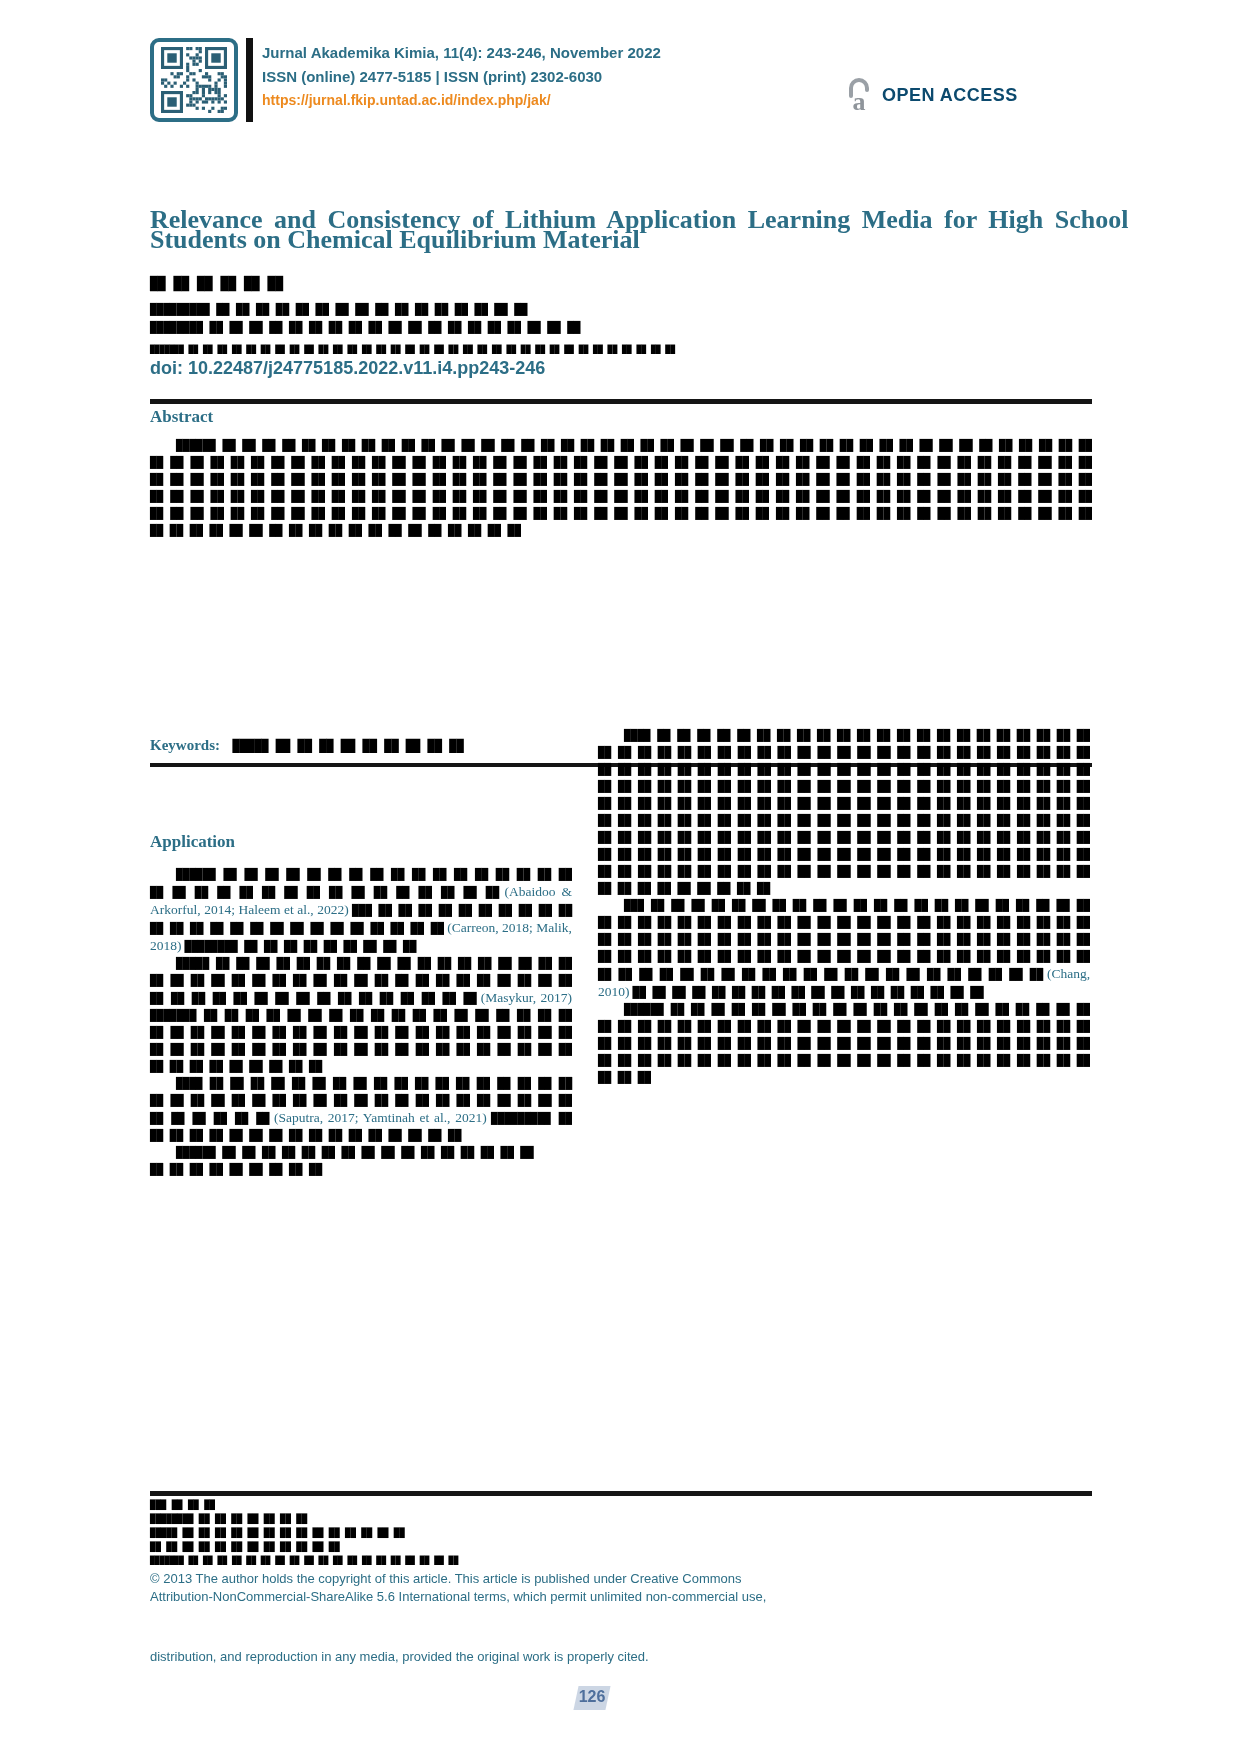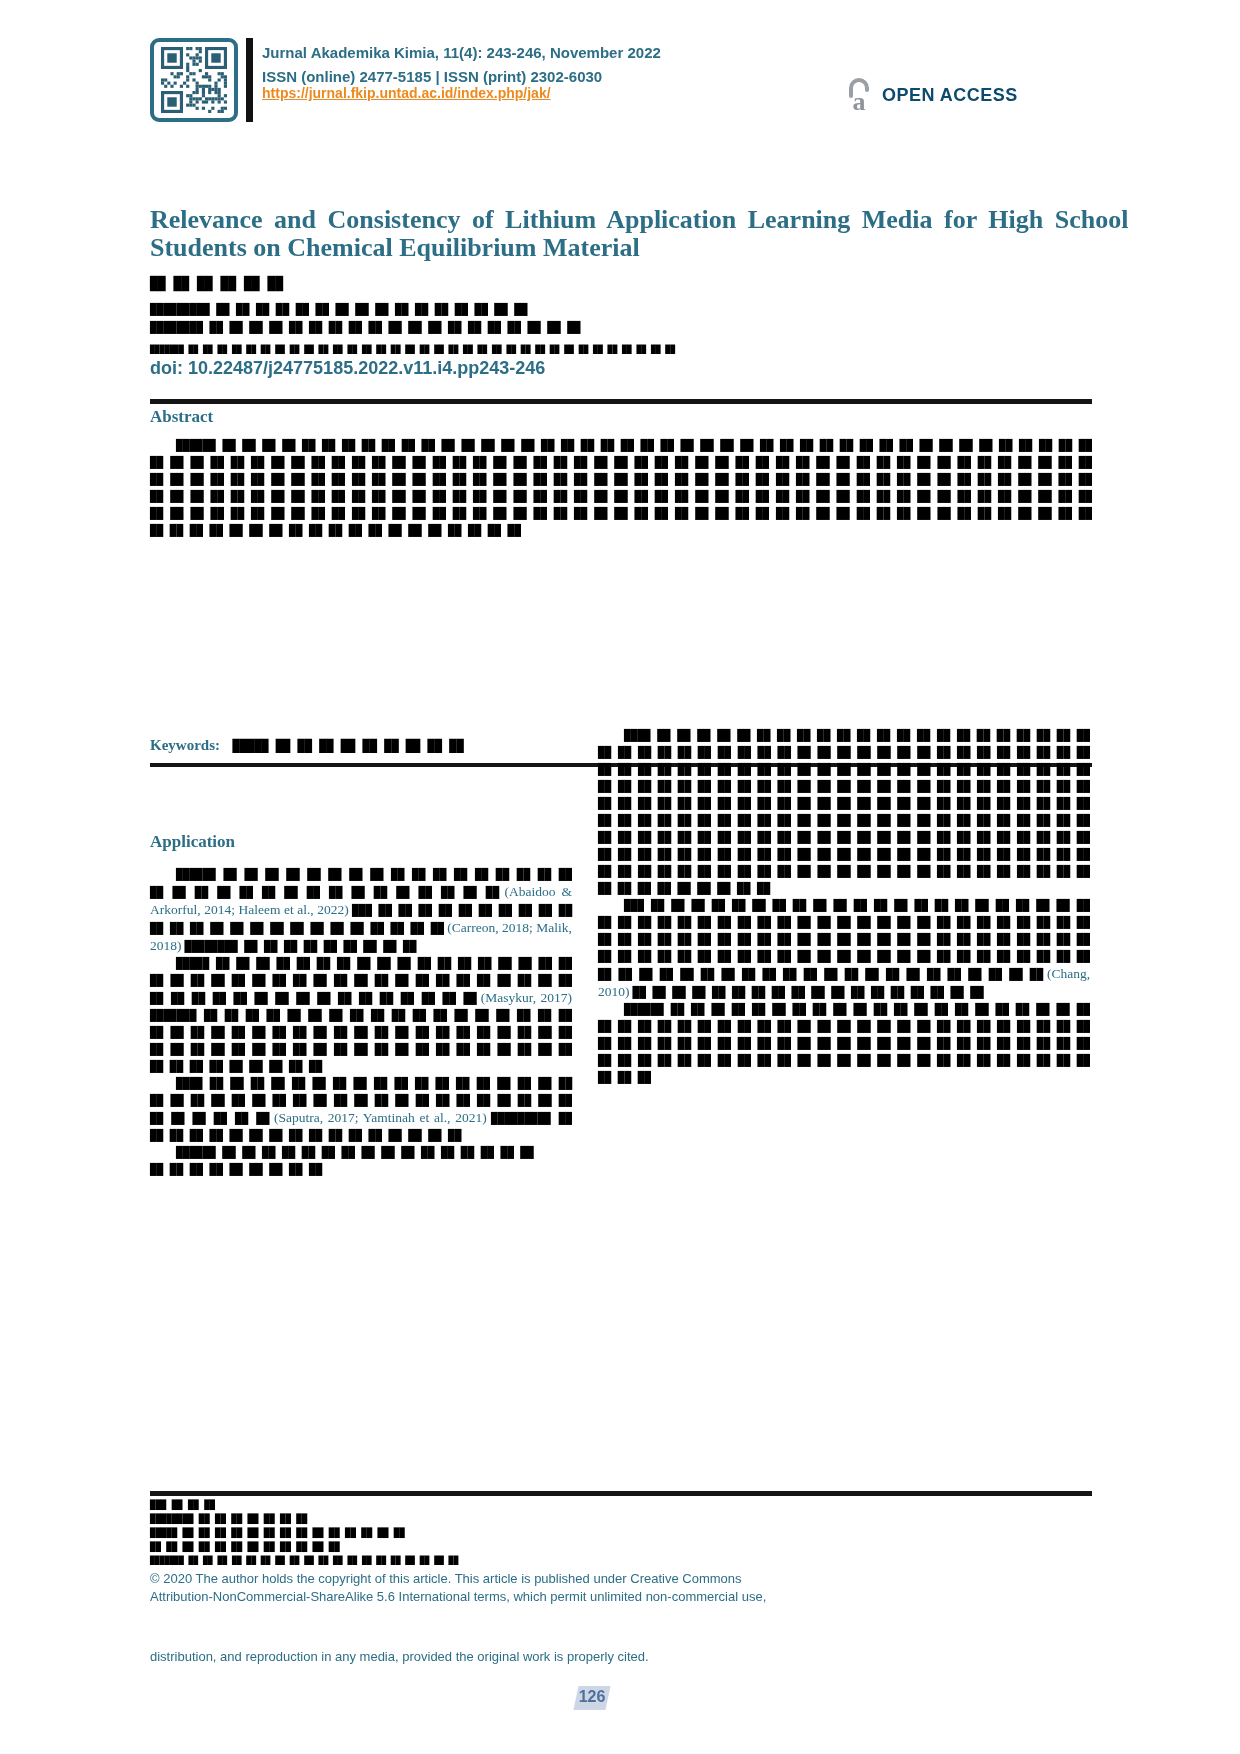--- a/index.html
+++ b/index.html
@@ -5,29 +5,29 @@
   :root{ --accent:#2c6e86; --orange:#ed8a1f; --pgblue:#4e6f9c; }
   *{margin:0;padding:0;box-sizing:border-box;}
   body{width:1240px;height:1754px;background:#fff;position:relative;
        font-family:"Liberation Sans",sans-serif;}
   .abs{position:absolute;}
   
   .qr-frame{left:150px;top:38px;width:88px;height:84px;border:4px solid var(--accent);
             border-radius:9px;padding:5px;background:#fff;}
   .vbar{left:246px;top:38px;width:7px;height:84px;background:#111;}
   .hline{left:262px;font-weight:bold;font-size:15px;color:var(--accent);white-space:nowrap;}
-  .hurl{left:262px;top:85px;font-weight:bold;font-size:14px;color:var(--orange);
-        text-decoration:underline;white-space:nowrap;text-align:right;}
+  .hurl{left:262px;top:92px;font-weight:bold;font-size:14px;color:var(--orange);
+        white-space:nowrap;text-align:right;}
   .oa{left:842px;top:76px;display:flex;align-items:center;gap:6px;}
   .oa-label{font-weight:bold;font-size:18px;color:#0c4a6e;letter-spacing:.5px;}
   
   .title{left:150px;width:944px;color:var(--accent);font-family:"Liberation Serif",serif;
          font-weight:bold;font-size:26px;white-space:nowrap;}
   .t1{top:205px;word-spacing:5px;}
-  .t2{top:233px;}
+  .t2{top:225px;}
   .doi{left:150px;top:358px;font-size:18px;font-weight:600;color:var(--accent);}
   .rule{left:150px;width:942px;background:#151515;}
   .shead{left:150px;font-family:"Liberation Serif",serif;font-weight:bold;font-size:17px;
          color:var(--accent);text-align:center;}
   
   .rx{font-family:"DejaVu Sans Mono",monospace;color:#000;}
   .f8{font-size:8px;} .f9{font-size:9px;} .f11{font-size:11px;} .f12{font-size:12px;} .f13{font-size:13px;}
   .par{text-align:justify;line-height:17px;font-size:11px;text-indent:26px;}
   .par .rx{font-size:11px;}
   .cite{color:var(--accent);font-family:"Liberation Serif",serif;font-size:13.5px;}
@@ -235,20 +235,20 @@
   </p>
 </div>
 
 <div class="abs rule" style="top:1491px;height:5px"></div>
 <div class="abs fn rx f9" style="top:1500px">███ ██ ██ ██</div>
 <div class="abs fn rx f9" style="top:1514px">████████ ██ ██ ██ ██ ██ ██ ██</div>
 <div class="abs fn rx f9" style="top:1528px">█████ ██ ██ ██ ██ ██ ██ ██ ██ ██ ██ ██ ██ ██ ██</div>
 <div class="abs fn rx f9" style="top:1542px">██ ██ ██ ██ ██ ██ ██ ██ ██ ██ ██ ██</div>
 <div class="abs fn rx f8" style="top:1556px">███████ ██ ██ ██ ██ ██ ██ ██ ██ ██ ██ ██ ██ ██ ██ ██ ██ ██ ██ ██</div>
 
-<div class="abs cpy" style="top:1570px">© 2020 The author holds the copyright of this article. This article is published under Creative Commons</div>
+<div class="abs cpy" style="top:1570px">© 2013 The author holds the copyright of this article. This article is published under Creative Commons</div>
 <div class="abs cpy" style="top:1588px">Attribution-NonCommercial-ShareAlike 5.6 International terms, which permit unlimited non-commercial use,</div>
 <div class="abs cpy" style="top:1648px">distribution, and reproduction in any media, provided the original work is properly cited.</div>
 
 <div class="abs pagebadge">
   <div class="ribbon"></div>
   <div class="num">126</div>
 </div>
 
 </body></html>

